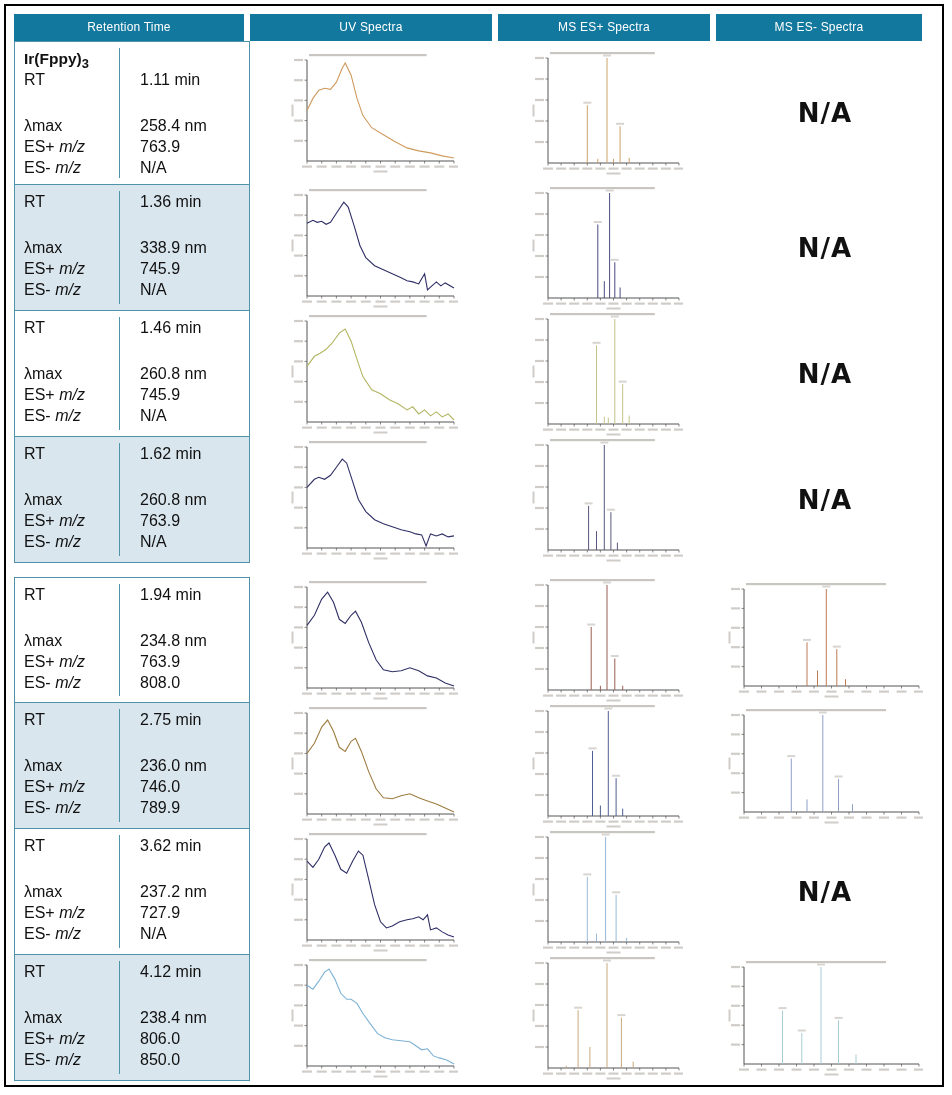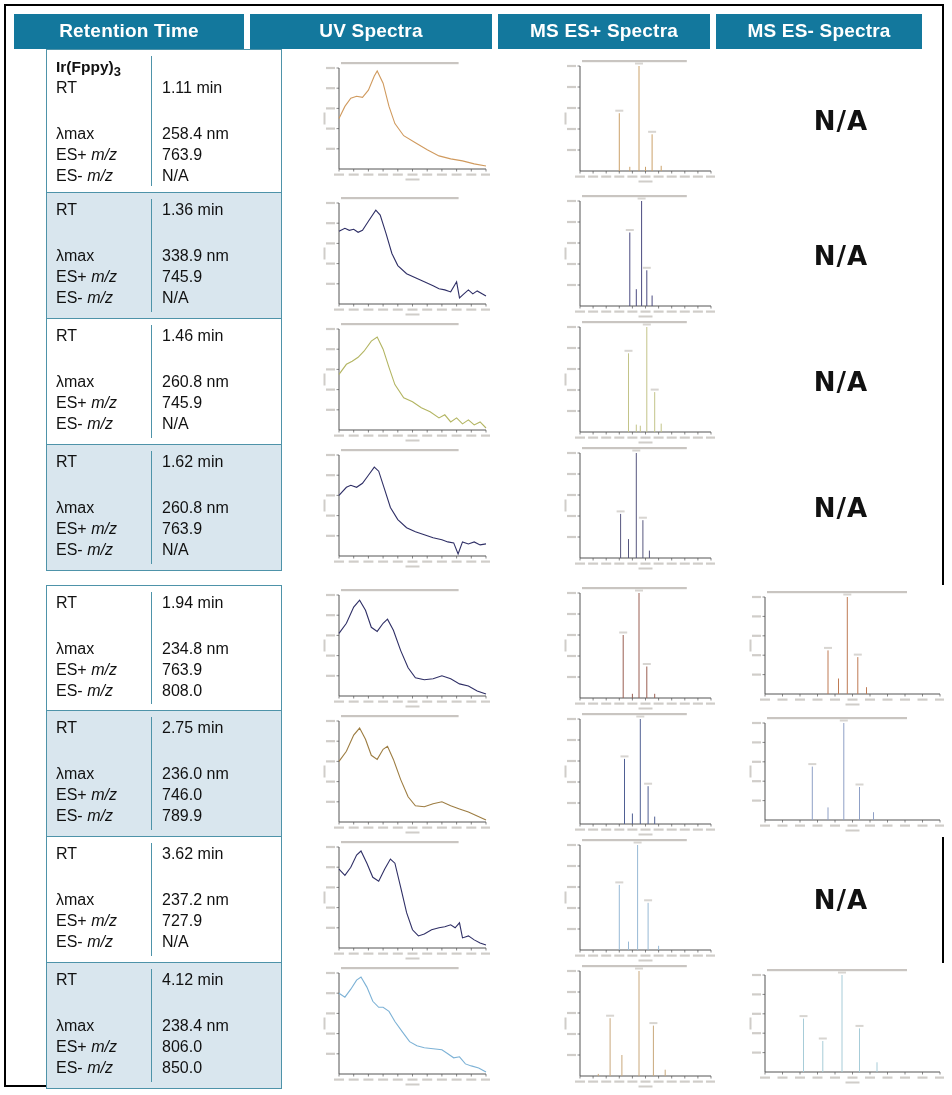--- a/index.html
+++ b/index.html
@@ -1,27 +1,27 @@
 <!DOCTYPE html>
 <html><head>
 <meta charset="utf-8">
 <style>
   html,body{margin:0;padding:0;background:#fff;font-family:"Liberation Sans",sans-serif;}
   .page{width:940px;height:1083px;margin:4px;border:2px solid #000;background:#fff;box-sizing:border-box;padding:8px 8px 4px 8px;}
   .grid{display:grid;grid-template-columns:236px 248px 218px auto;}
-  .hcell{background:#13789d;color:#fff;font-weight:bold;font-size:19px;text-align:center;
+  .hcell{background:#13789d;color:#fff;font-weight:normal;font-size:12px;text-align:center;
          padding:6px 0 7px 0;margin-right:6px;letter-spacing:.2px;}
   .hcell:last-child{margin-right:12px;}
-  #rows .row{display:grid;grid-template-columns:236px 248px 218px auto;margin-left:32px;}
+  #rows .row{display:grid;grid-template-columns:236px 248px 218px auto;}
   .group-gap{height:14px;}
   .rt-cell{border:1px solid #4e93a9;box-sizing:border-box;display:flex;padding:6px 0 6px 9px;background:#fff;font-size:16px;color:#111;}
   .row.shaded .rt-cell{background:#d9e6ee;}
   .row.no-top .rt-cell{border-top:none;}
   .rt-labels{width:93px;display:flex;flex-direction:column;}
-  .rt-values{flex:1;display:flex;flex-direction:column;border-left:1px solid #4e93a9;padding-left:10px;margin-left:2px;}
+  .rt-values{flex:1;display:flex;flex-direction:column;border-left:1px solid #4e93a9;padding-left:20px;margin-left:2px;}
   .line{height:21px;line-height:21px;white-space:nowrap;}
   .spacer{height:25px;}
   .compound{font-weight:bold;font-size:15.5px;}
   .mz{}
   .chart-cell{display:flex;align-items:center;justify-content:center;background:#fff;}
   .na{font-size:26px;font-weight:bold;font-family:"DejaVu Sans",sans-serif;color:#111;letter-spacing:1px;}
   .first-row{min-height:138px;}
   .std-row{min-height:125px;}
 </style>
 </head>

